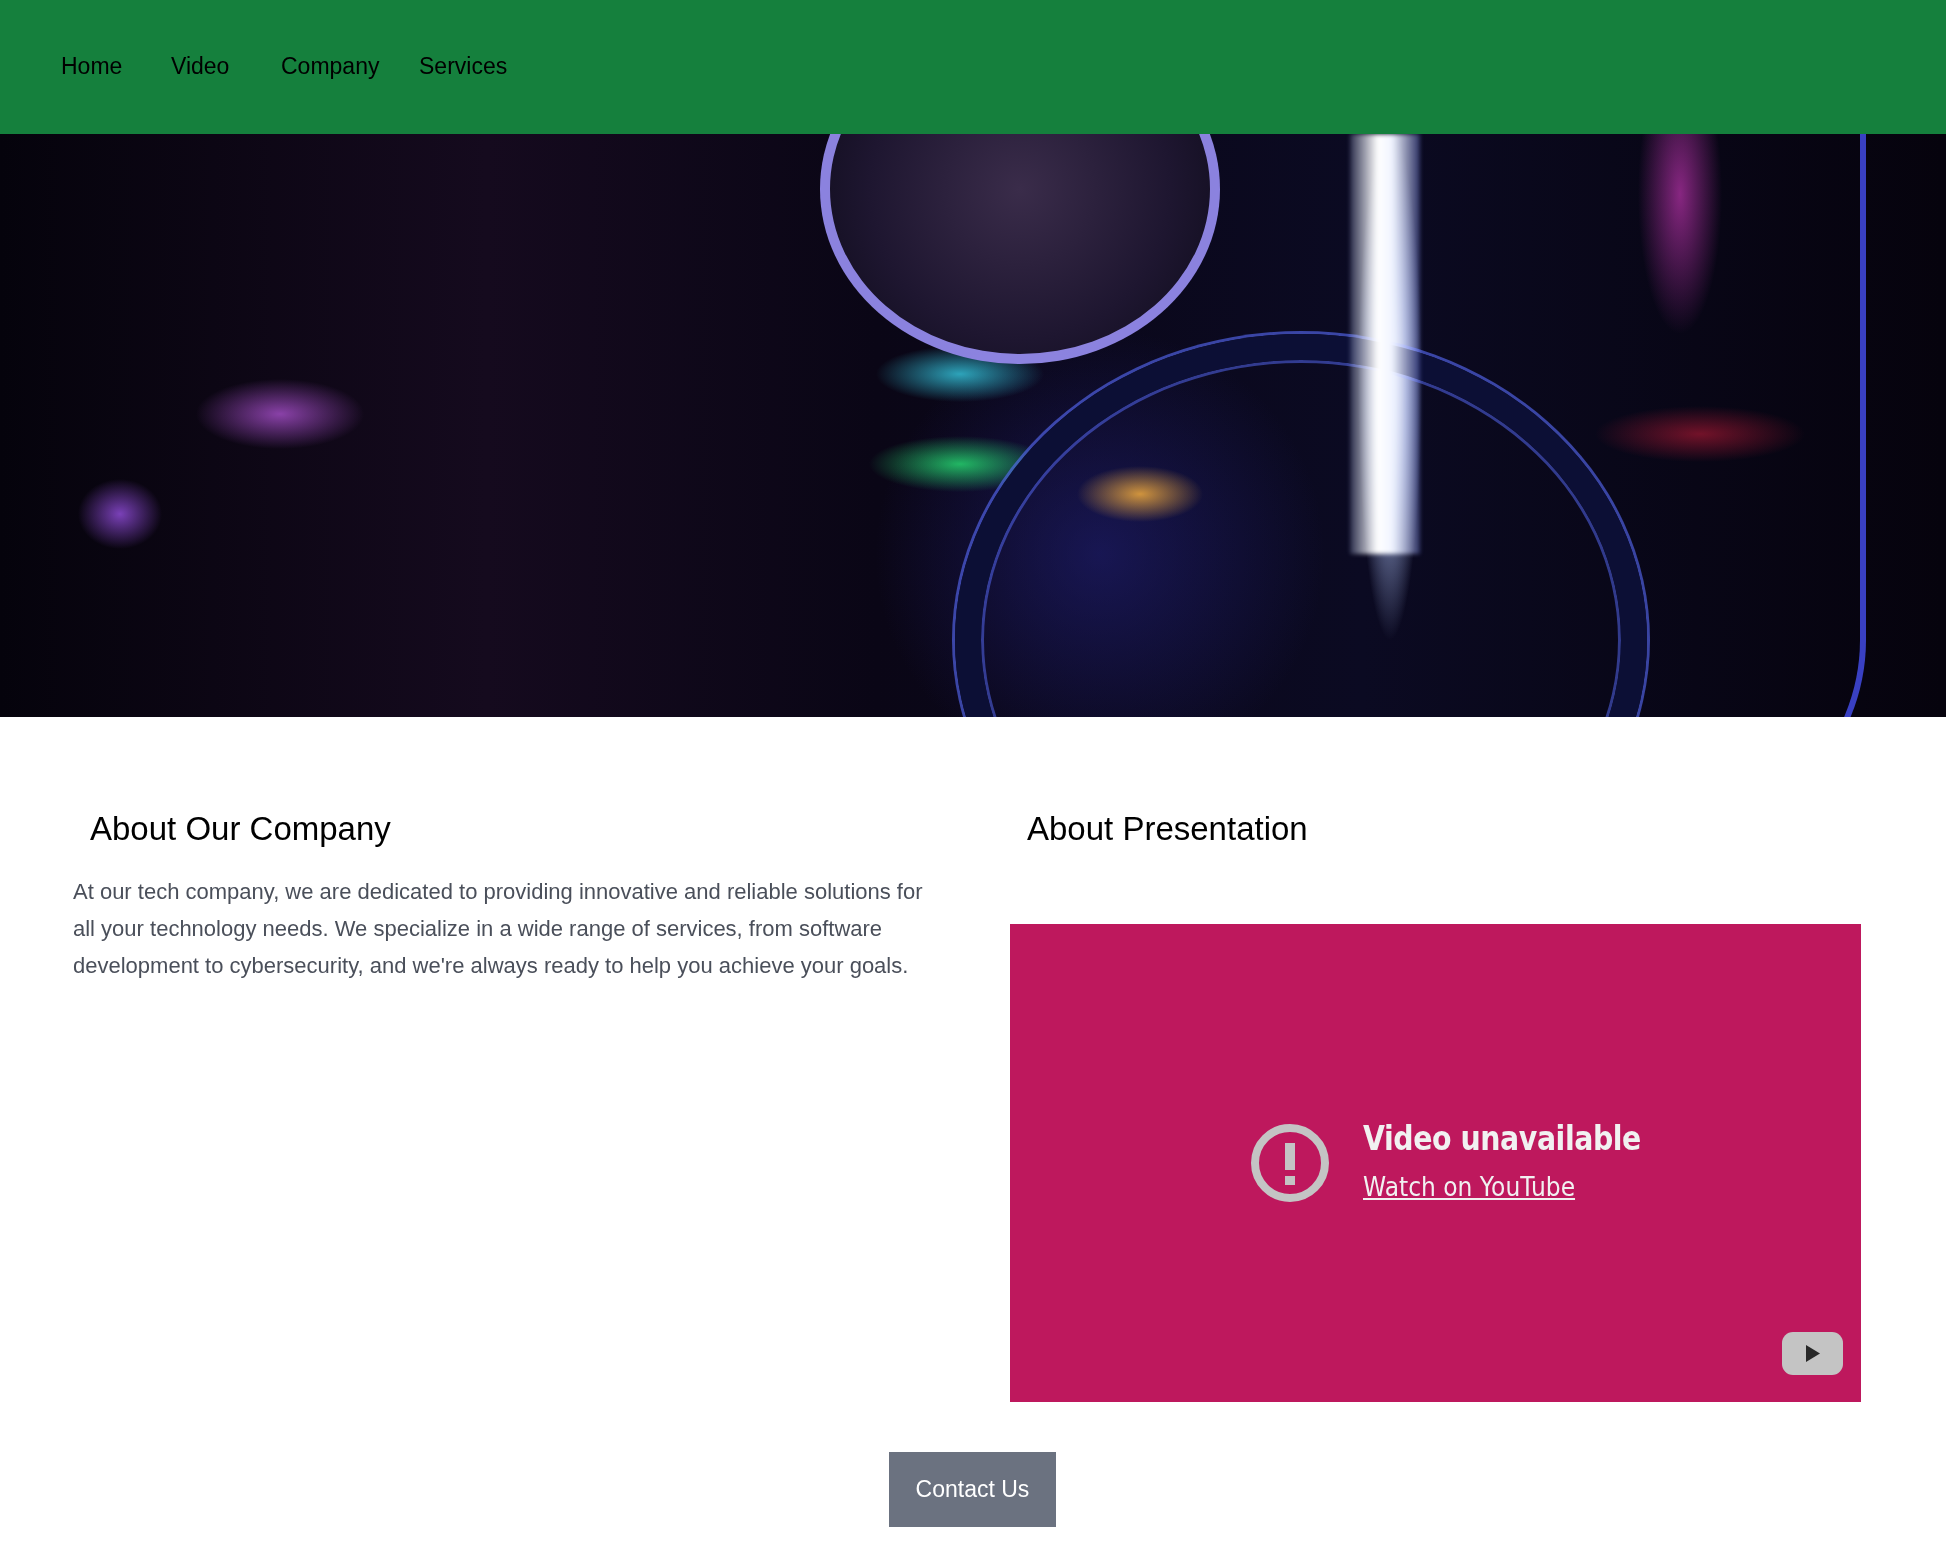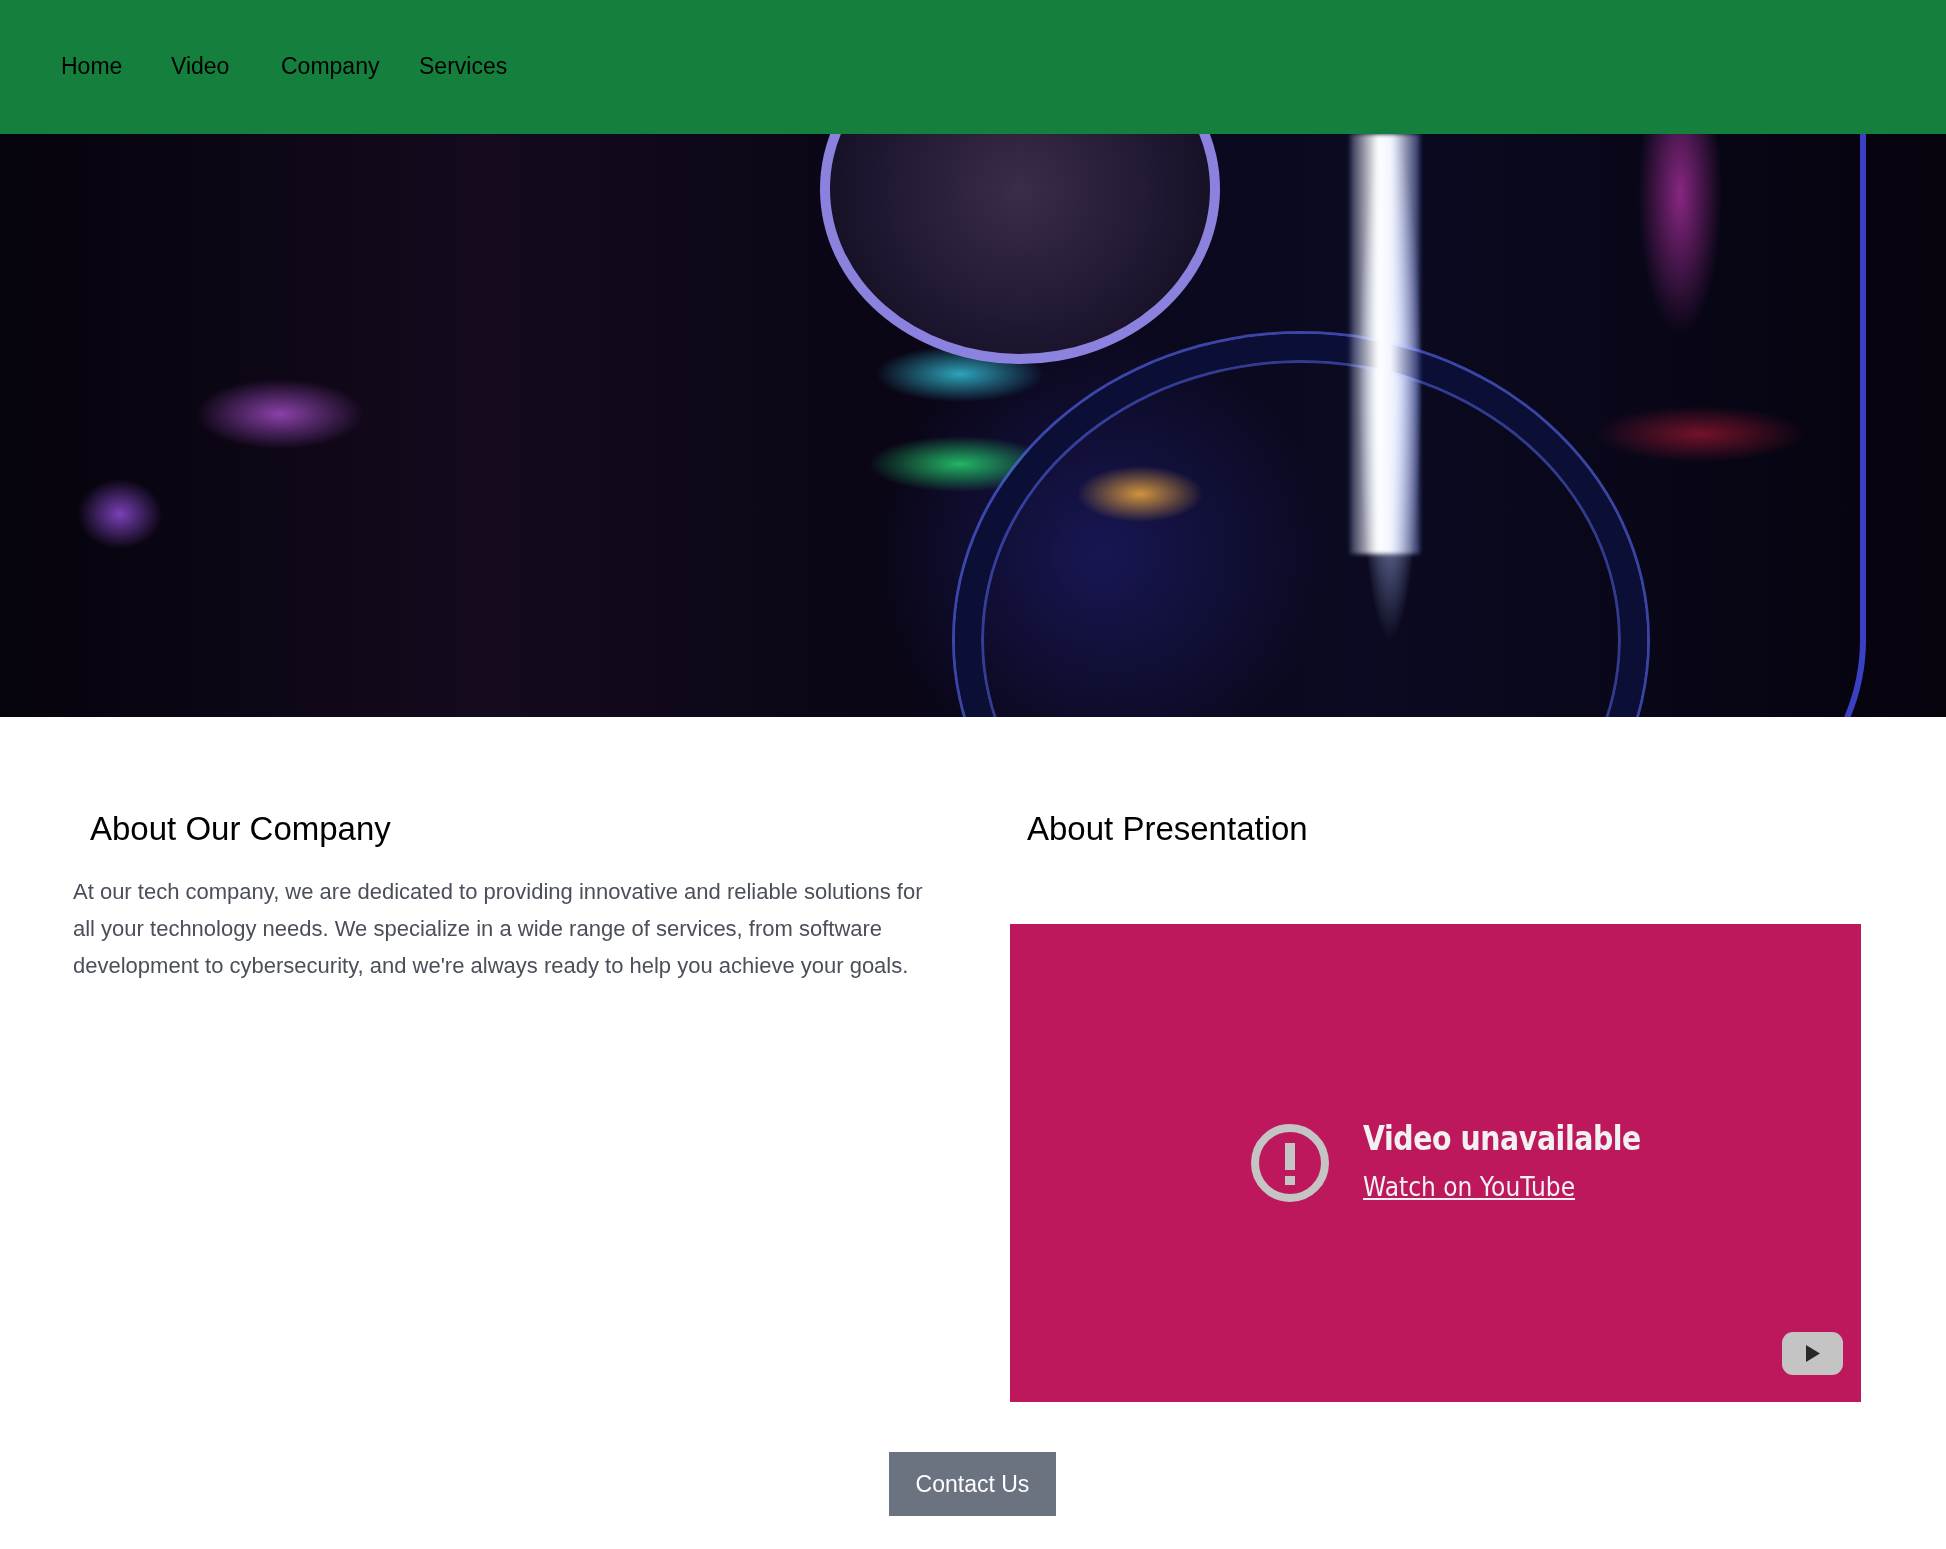--- a/index.html
+++ b/index.html
@@ -81,21 +81,21 @@
   }
   .video .link {
     position: absolute; left: 353px; top: 248px; font-size: 26px; color: #f1f1f1;
     font-family: "DejaVu Sans", sans-serif; text-decoration: underline;
     transform: scaleX(0.9); transform-origin: left center;
   }
   .video .yt {
     position: absolute; left: 772px; top: 408px; width: 61px; height: 43px;
   }
   .cta {
-    position: absolute; left: 889px; top: 1452px; width: 167px; height: 64px;
+    position: absolute; left: 889px; top: 1452px; width: 167px; height: 75px;
     background: #6b7280; color: #ffffff; border: none;
     font-family: "Liberation Sans", sans-serif; font-size: 23px;
     display: flex; align-items: center; justify-content: center; cursor: pointer;
     padding: 8px;
   }
 </style>
 </head>
 <body>
 
 <nav class="nav">

